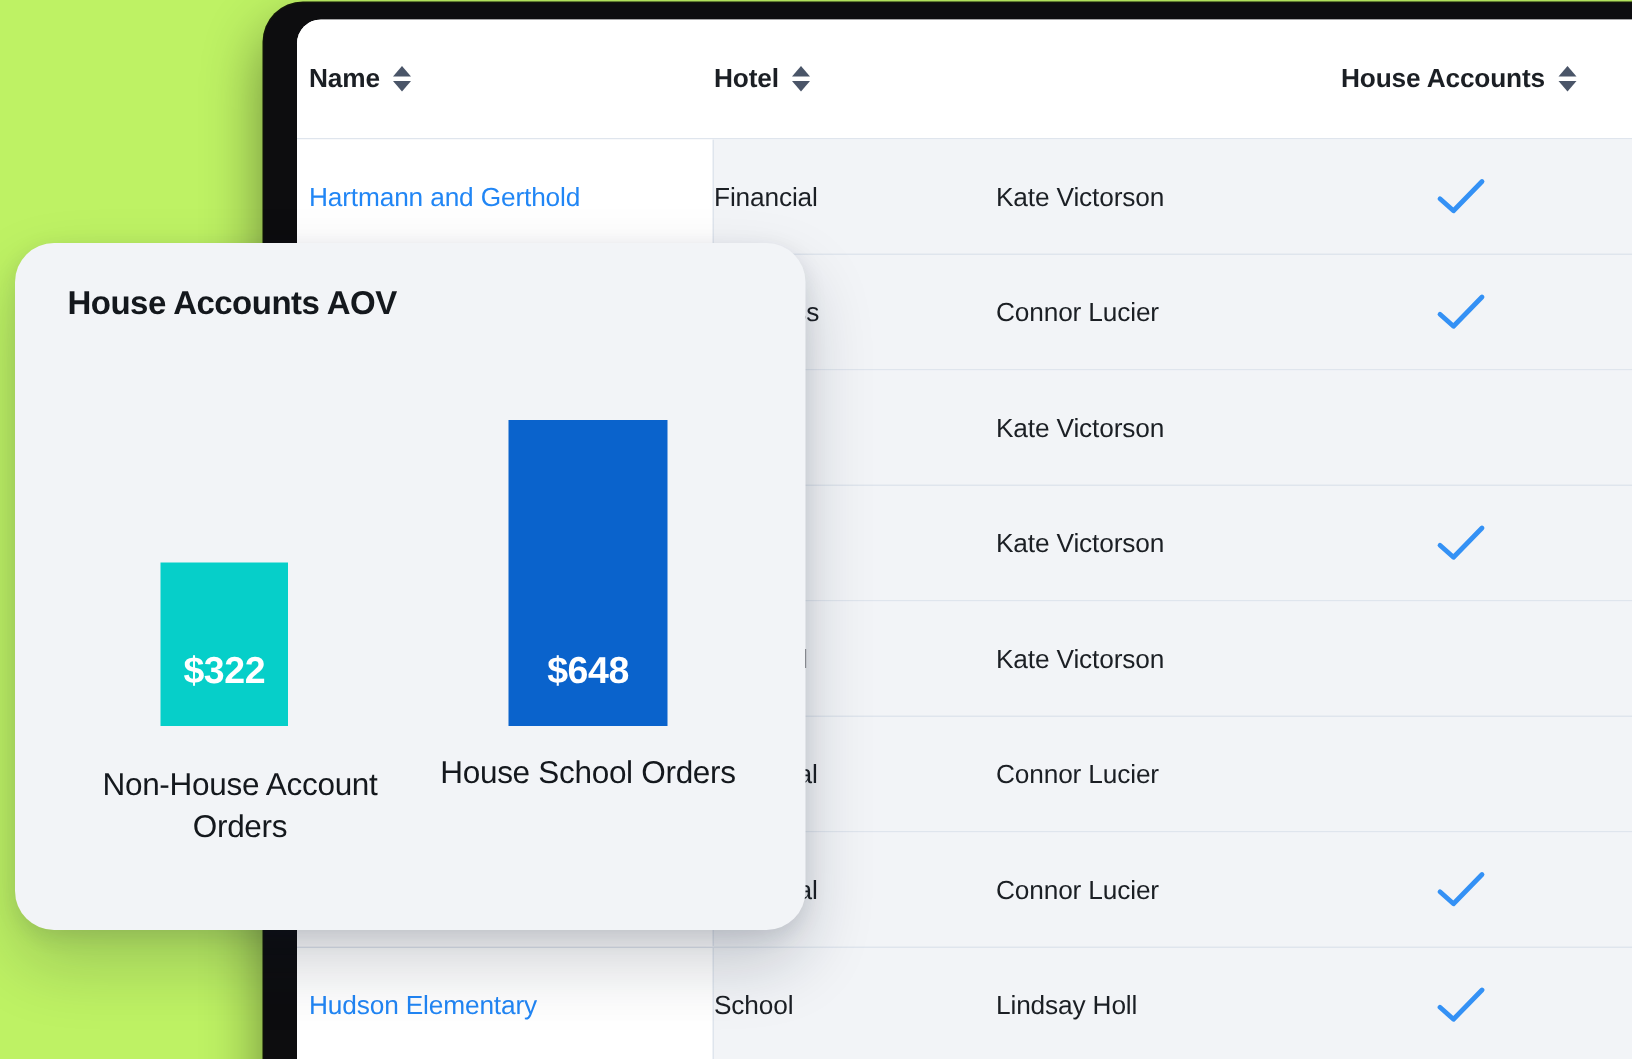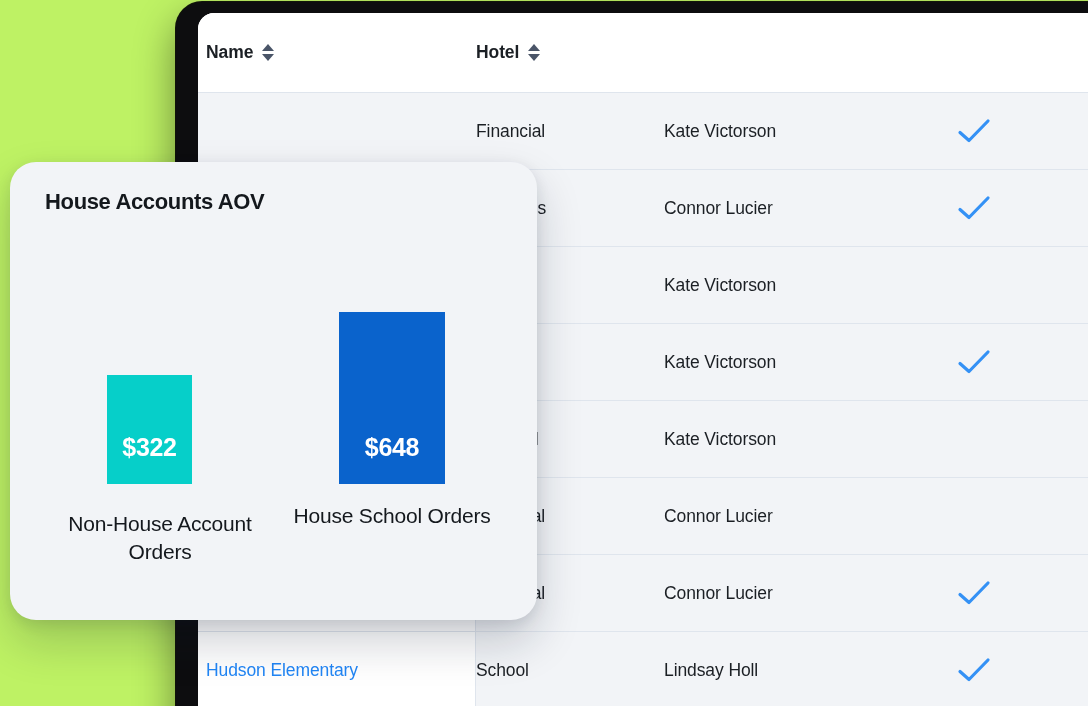--- a/index.html
+++ b/index.html
@@ -199,24 +199,32 @@
 
         <div class="th th-type">
           <span>Hotel</span>
           <span class="sort-icon">
               <i class="up"></i>
               <i class="down"></i>
             </span>
         </div>
 
 
+        <div class="th th-house">
+          <span>House Accounts</span>
+          <span class="sort-icon">
+              <i class="up"></i>
+              <i class="down"></i>
+            </span>
+        </div>
       </div>
 
       <div id="tbody">
           <div class="trow">
+            <div class="cell c-name">Hartmann and Gerthold</div>
             <div class="cell c-type">Financial</div>
             <div class="cell c-manager">Kate Victorson</div>
             <div class="cell c-house">
               <svg class="check-icon" width="34" height="28" viewBox="0 0 34 28">
                 <path d="M3 15.5 L12 23.5 L31 4" fill="none" stroke="#3491f5" stroke-width="3.2" stroke-linecap="round" stroke-linejoin="round"></path>
               </svg>
             </div>
           </div>
           <div class="trow">
             <div class="cell c-name"></div>
@@ -282,19 +290,19 @@
   </div>
 
   <div id="card"></div>
   <div id="card-title">House Accounts AOV</div>
 
   <div class="plot" id="plot">
       <div class="bar" style="left: 97px; width: 85px; height: 109px; bottom: 136px; background: rgb(6, 207, 201);">
         <span class="bar-val">$322</span>
       </div>
       <div class="bar-label" style="left: 41px; width: 218px; top: 348px;">Non-House Account Orders</div>
-      <div class="bar" style="left: 329px; width: 106px; height: 172px; bottom: 136px; background: rgb(10, 99, 204);">
+      <div class="bar" style="left: 329px; width: 106px; height: 204px; bottom: 136px; background: rgb(10, 99, 204);">
         <span class="bar-val">$648</span>
       </div>
       <div class="bar-label" style="left: 273px; width: 218px; top: 340px;">House School Orders</div>
     </div>
 
 </div>
 
 </body></html>

